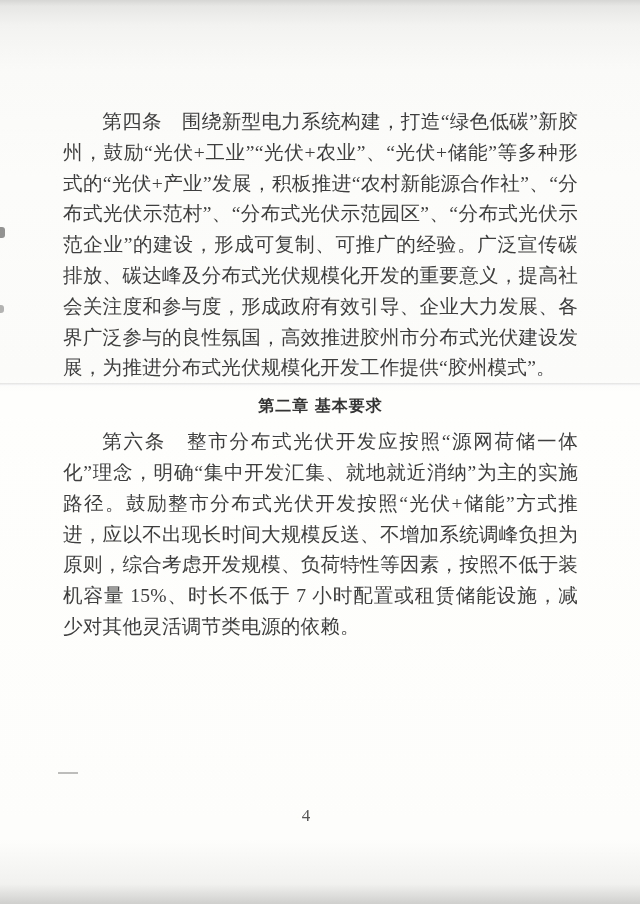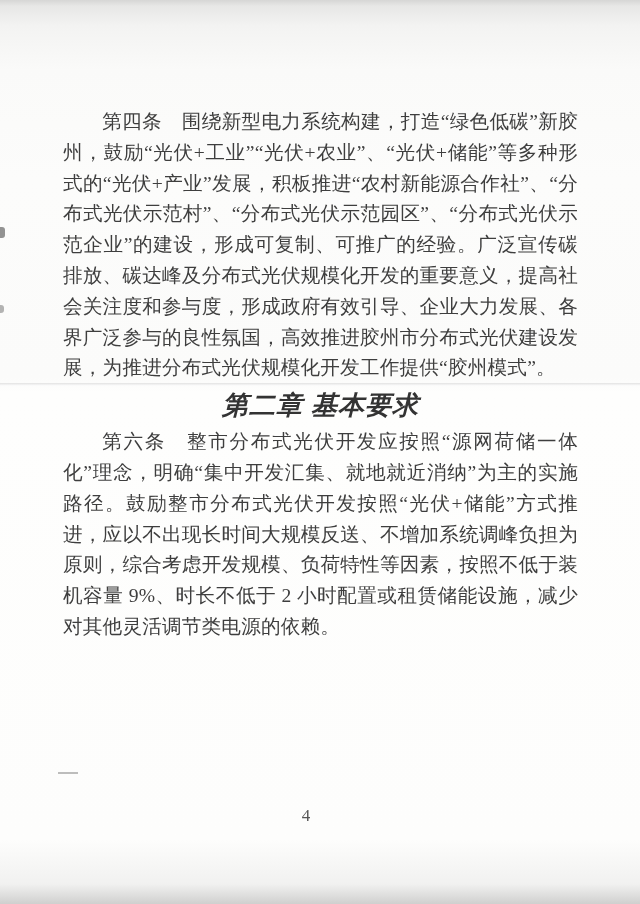--- a/index.html
+++ b/index.html
@@ -49,27 +49,26 @@
   }
   p.para {
     margin: 0;
     text-indent: 2em;
     letter-spacing: 0.2px;
   }
   h2.chapter {
     margin: 6px 0 6px 0;
     font-family: "Liberation Sans", "DejaVu Sans", sans-serif;
     font-weight: 700;
-    font-size: 26px;
+    font-size: 16px;
     line-height: 31px;
     color: #333333;
     text-align: center;
     text-indent: 0;
     letter-spacing: 1px;
-    font-style: italic;
   }
   .pagenum {
     position: absolute;
     left: 0;
     top: 805px;
     width: 612px;
     text-align: center;
     font-size: 17px;
     line-height: 22px;
     color: #555555;
@@ -114,18 +113,18 @@
   <div class="speck-a"></div>
   <div class="speck-b"></div>
   <div class="speck-c"></div>
 
   <div class="content">
     <p class="para">第四条　围绕新型电力系统构建，打造“绿色低碳”新胶州，鼓励“光伏+工业”“光伏+农业”、“光伏+储能”等多种形式的“光伏+产业”发展，积板推进“农村新能源合作社”、“分布式光伏示范村”、“分布式光伏示范园区”、“分布式光伏示范企业”的建设，形成可复制、可推广的经验。广泛宣传碳排放、碳达峰及分布式光伏规模化开发的重要意义，提高社会关注度和参与度，形成政府有效引导、企业大力发展、各界广泛参与的良性氛国，高效推进胶州市分布式光伏建设发展，为推进分布式光伏规模化开发工作提供“胶州模式”。</p>
 
     <h2 class="chapter">第二章 基本要求</h2>
 
 
-    <p class="para">第六条　整市分布式光伏开发应按照“源网荷储一体化”理念，明确“集中开发汇集、就地就近消纳”为主的实施路径。鼓励整市分布式光伏开发按照“光伏+储能”方式推进，应以不出现长时间大规模反送、不增加系统调峰负担为原则，综合考虑开发规模、负荷特性等因素，按照不低于装机容量 9%、时长不低于 2 小时配置或租赁储能设施，减少对其他灵活调节类电源的依赖。</p>
+    <p class="para">第六条　整市分布式光伏开发应按照“源网荷储一体化”理念，明确“集中开发汇集、就地就近消纳”为主的实施路径。鼓励整市分布式光伏开发按照“光伏+储能”方式推进，应以不出现长时间大规模反送、不增加系统调峰负担为原则，综合考虑开发规模、负荷特性等因素，按照不低于装机容量 15%、时长不低于 7 小时配置或租赁储能设施，减少对其他灵活调节类电源的依赖。</p>
   </div>
 
   <div class="pagenum">4</div>
 
 </div>
 
 </body></html>

